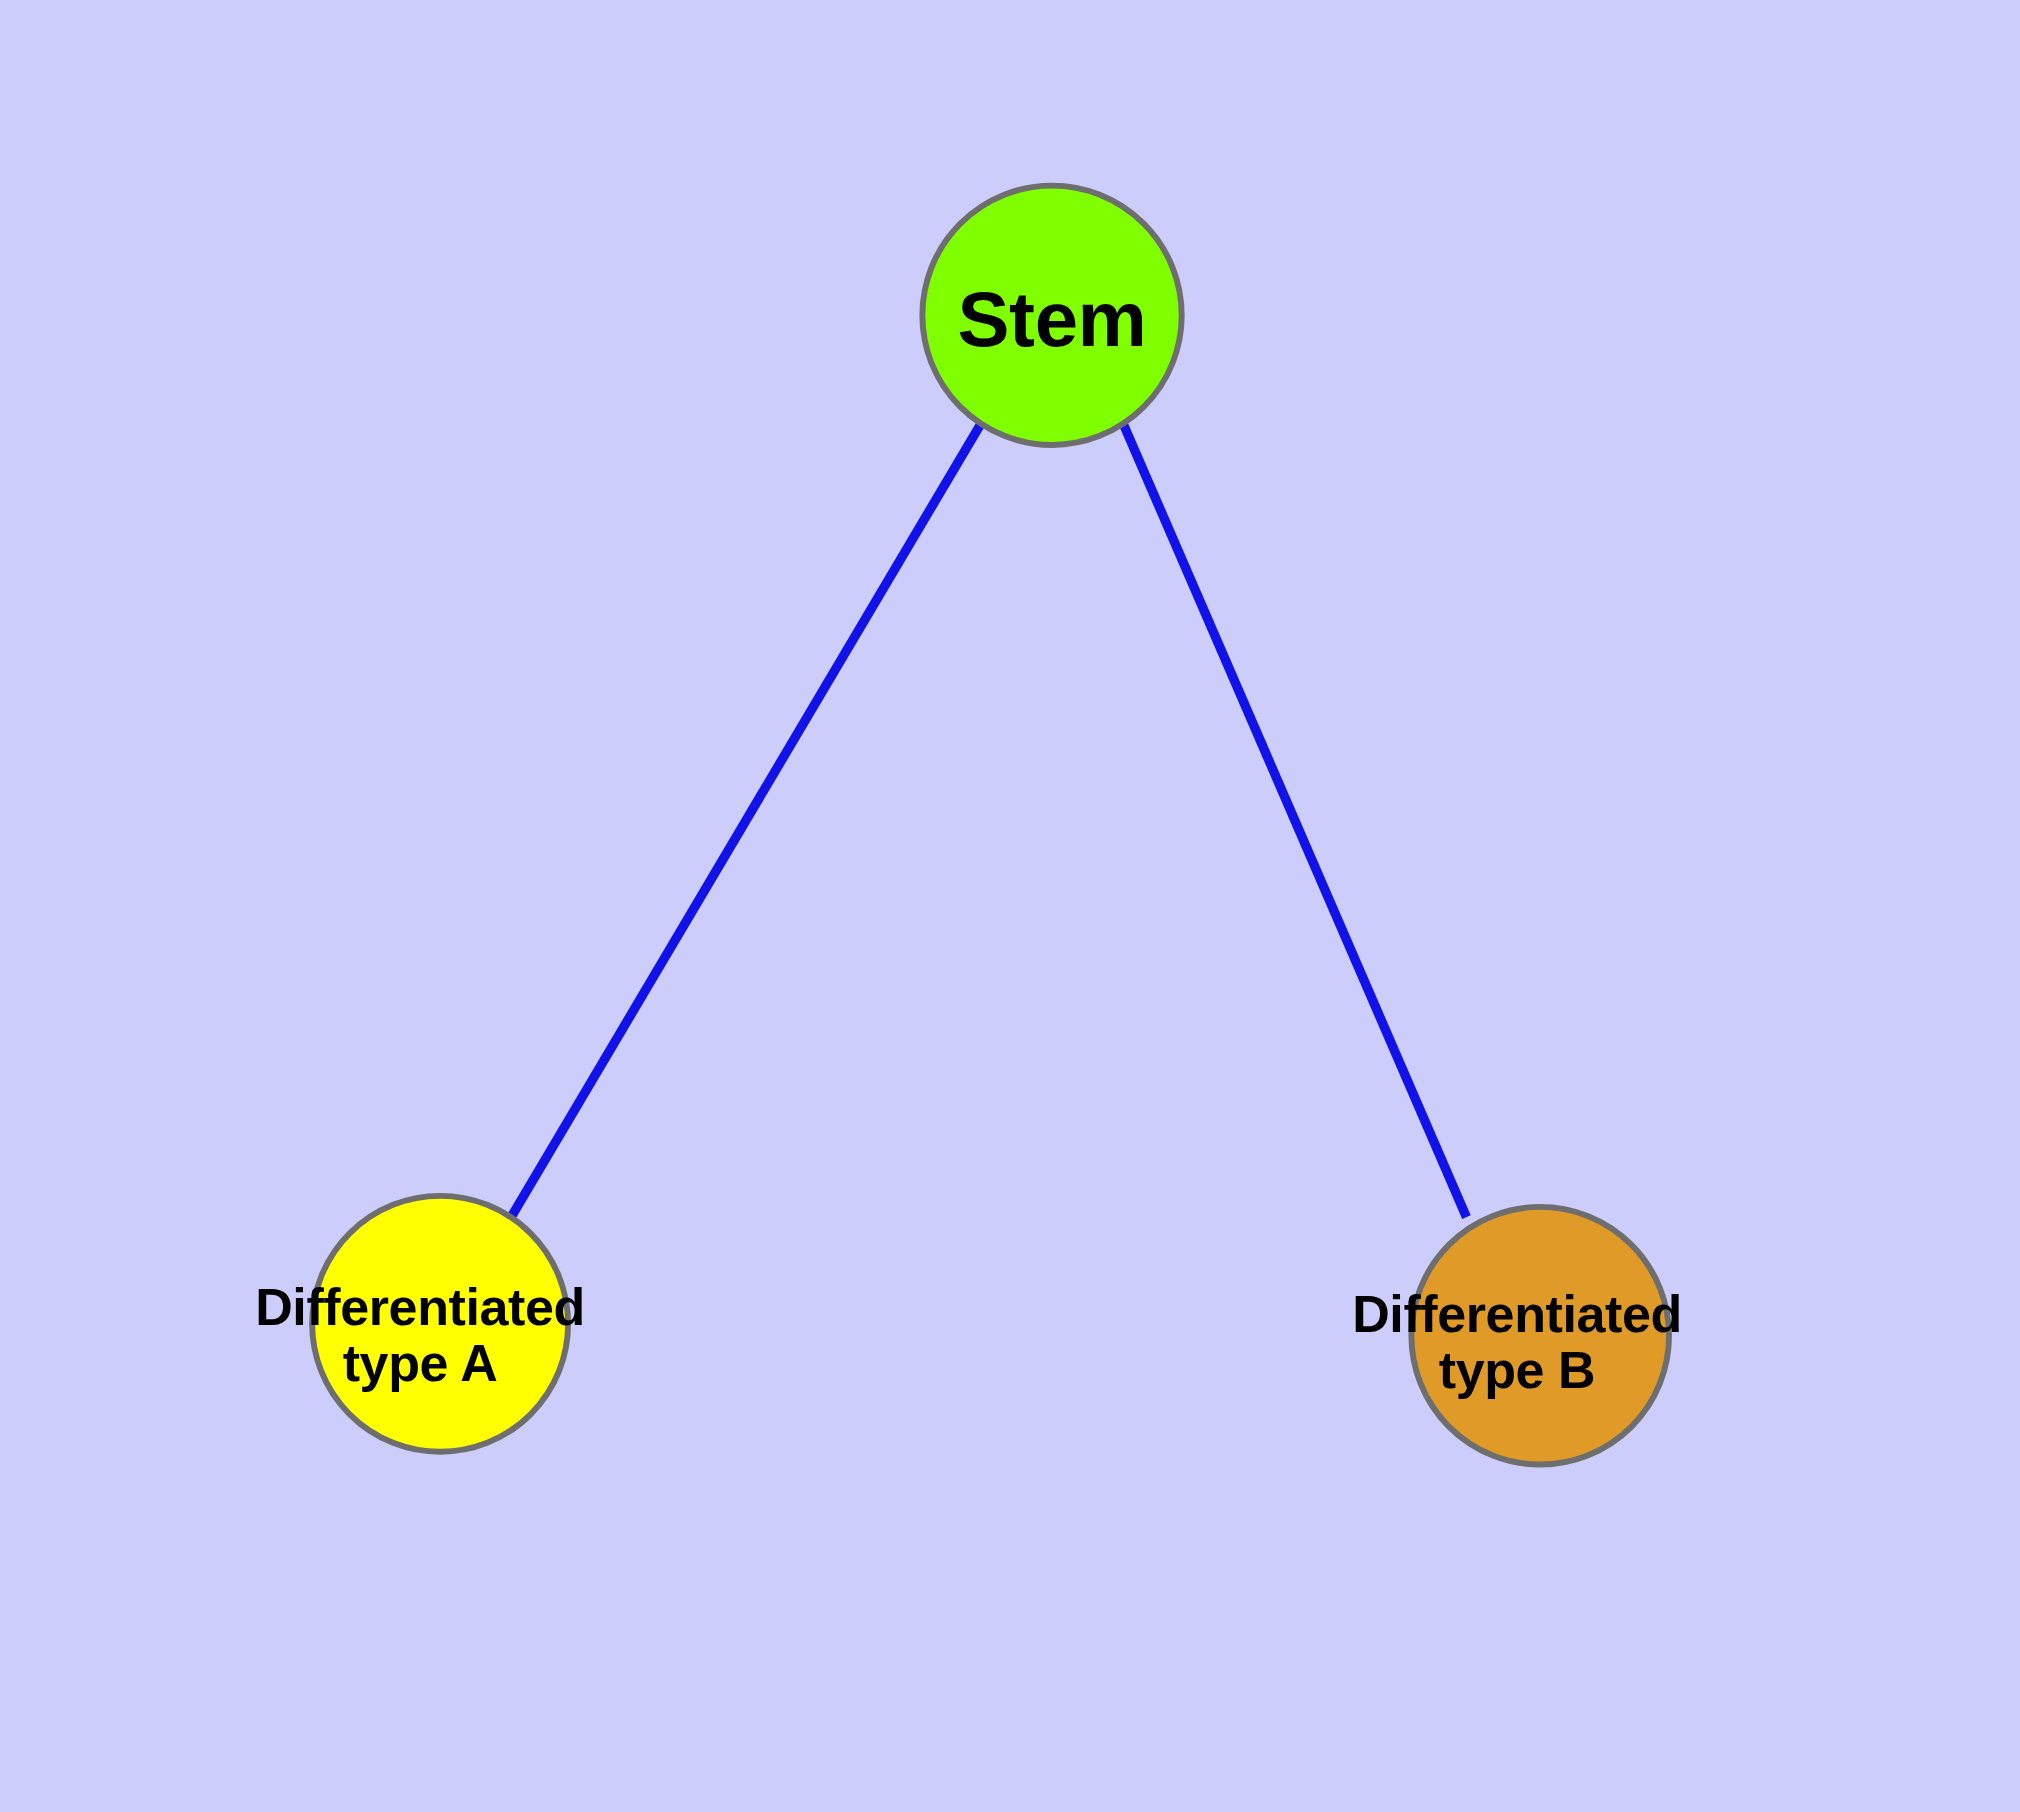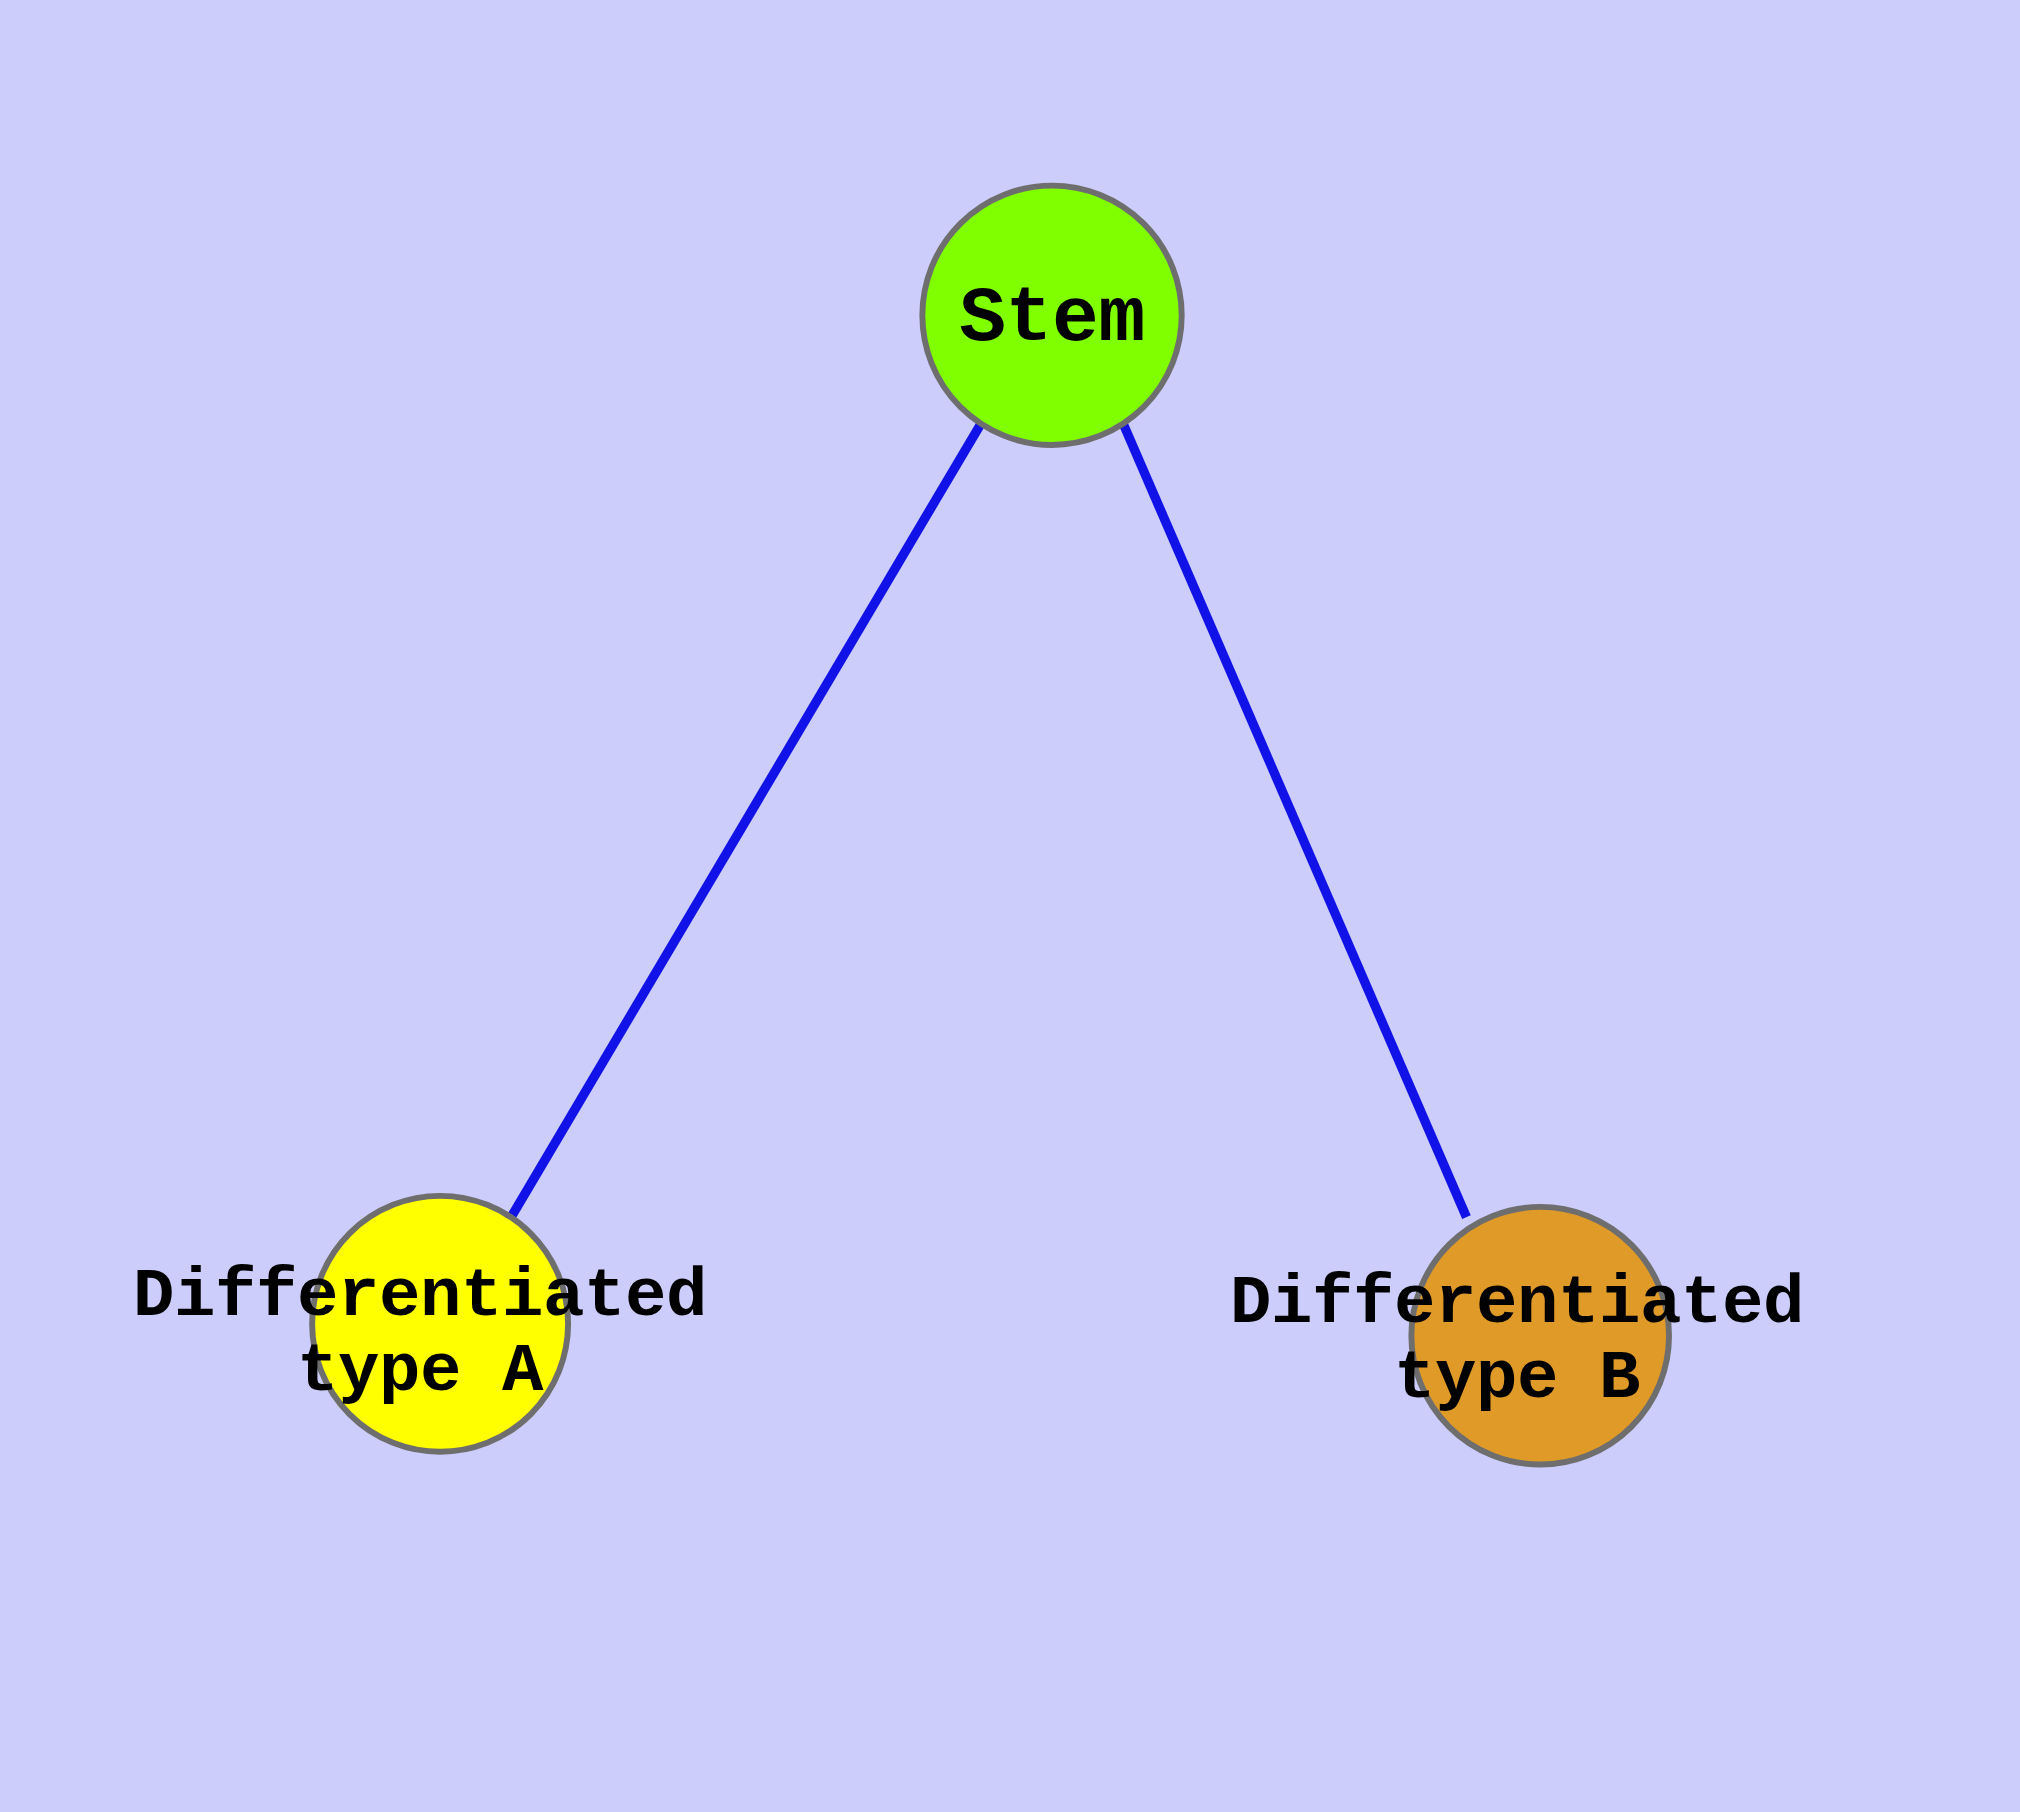--- a/index.html
+++ b/index.html
@@ -29,35 +29,35 @@
     stroke-width: 11;
     stroke-linecap: butt;
     fill: none;
   }
   .node-circle {
     stroke: #6e6e6e;
     stroke-width: 7;
   }
   .node-label {
     position: absolute;
-    font-family: Liberation Mono, monospace;
+    font-family: Liberation Sans, sans-serif;
     font-weight: bold;
     color: #000000;
     text-align: center;
     white-space: pre;
     line-height: 1.08;
     letter-spacing: -0.4px;
     transform: translate(-50%, -50%);
     pointer-events: none;
   }
   .label-stem {
     font-size: 78px;
   }
   .label-leaf {
-    font-size: 69px;
+    font-size: 52px;
   }
 </style>
 </head>
 <body>
 
 <div id="stage" style="background: rgb(205, 205, 251);">
 
   <svg id="canvas" viewBox="0 0 2384 2138">
 
     <rect x="0" y="0" width="2384" height="2138" fill="#cdcdfb"></rect>

